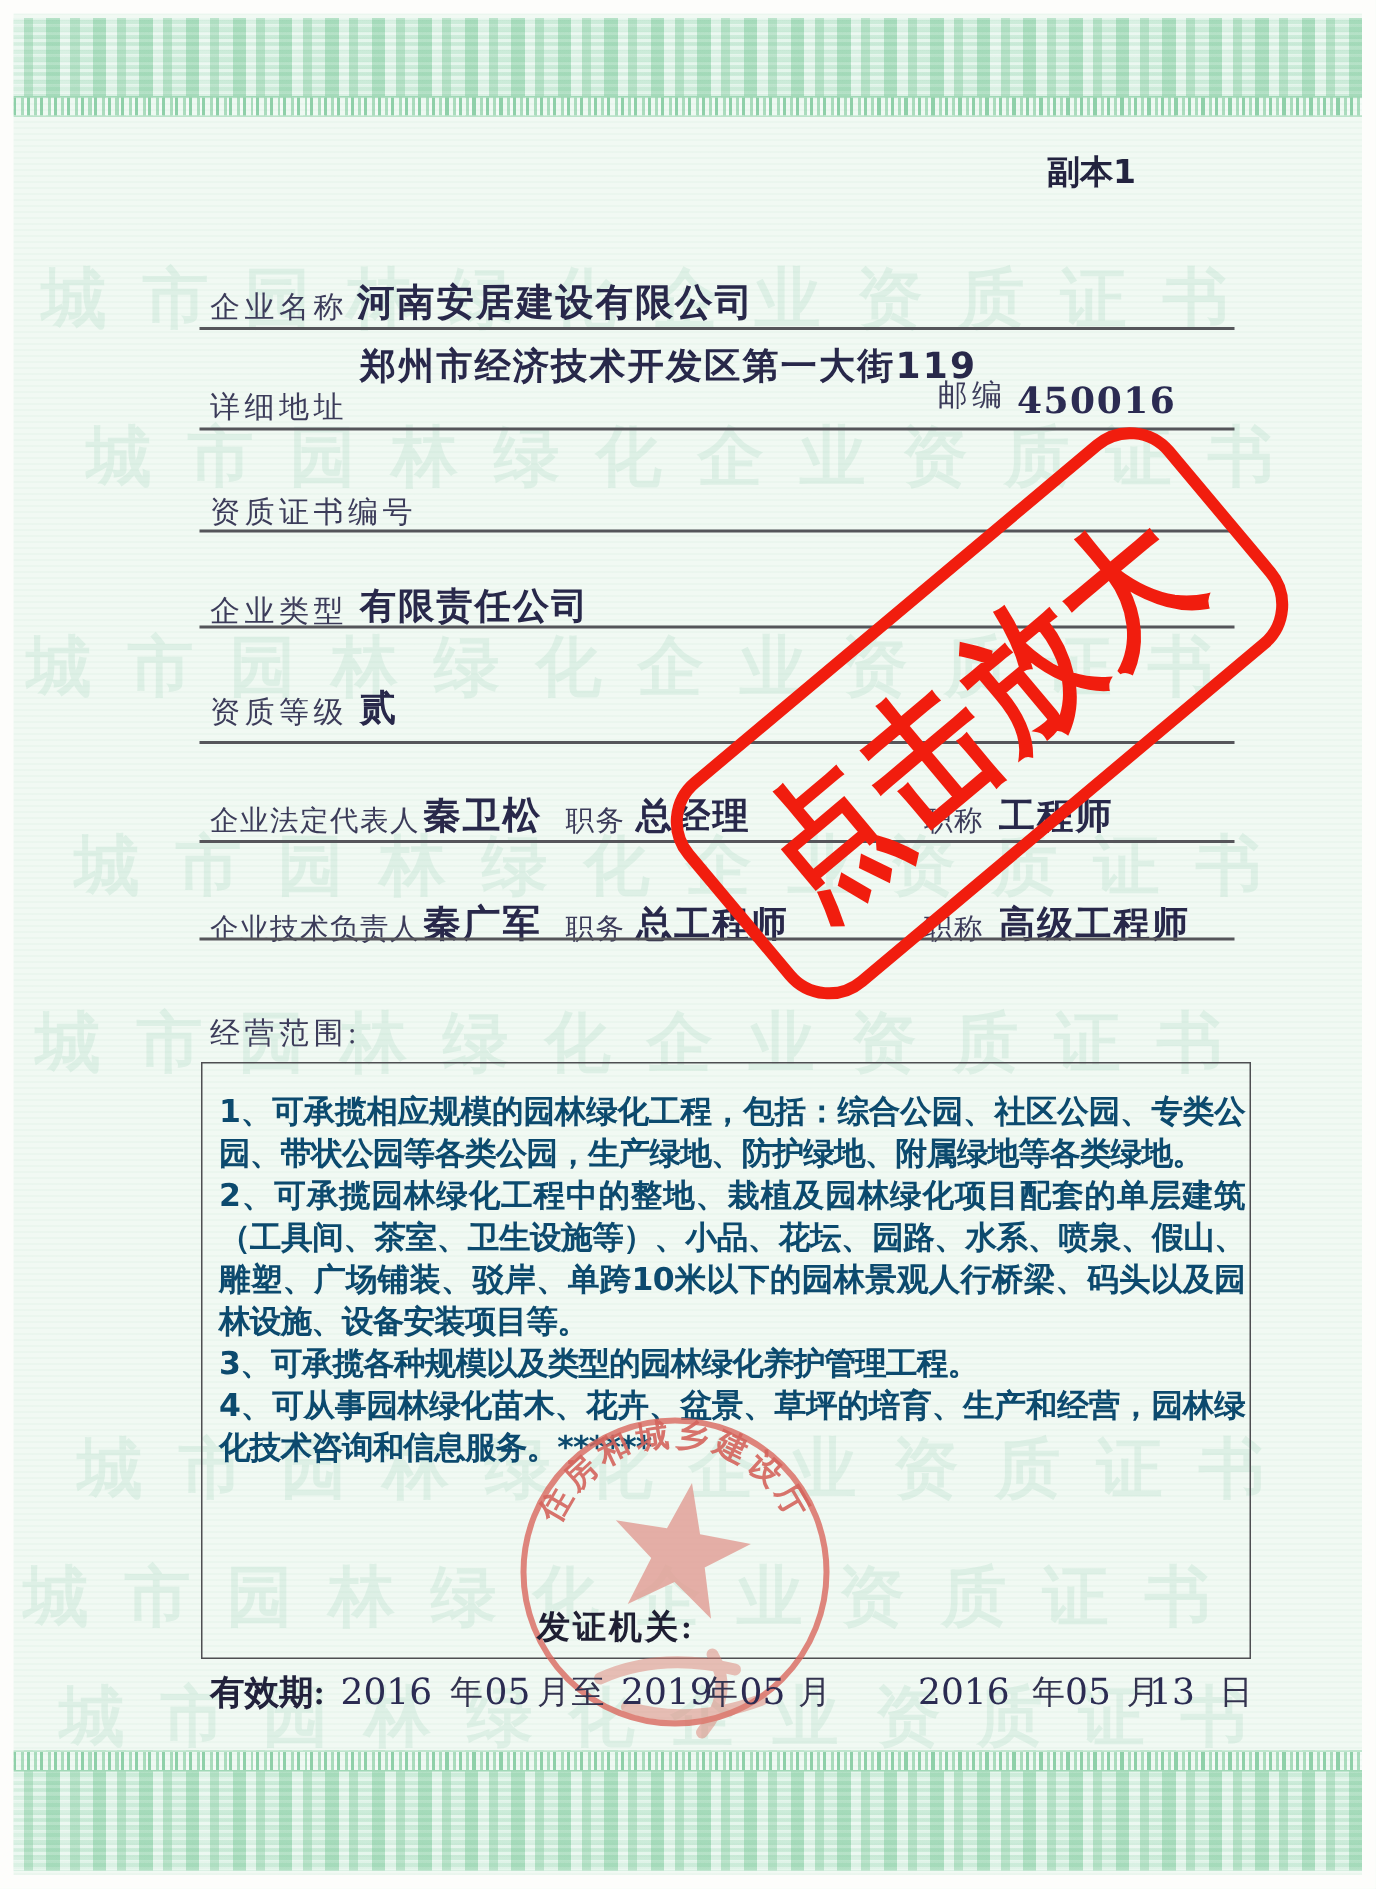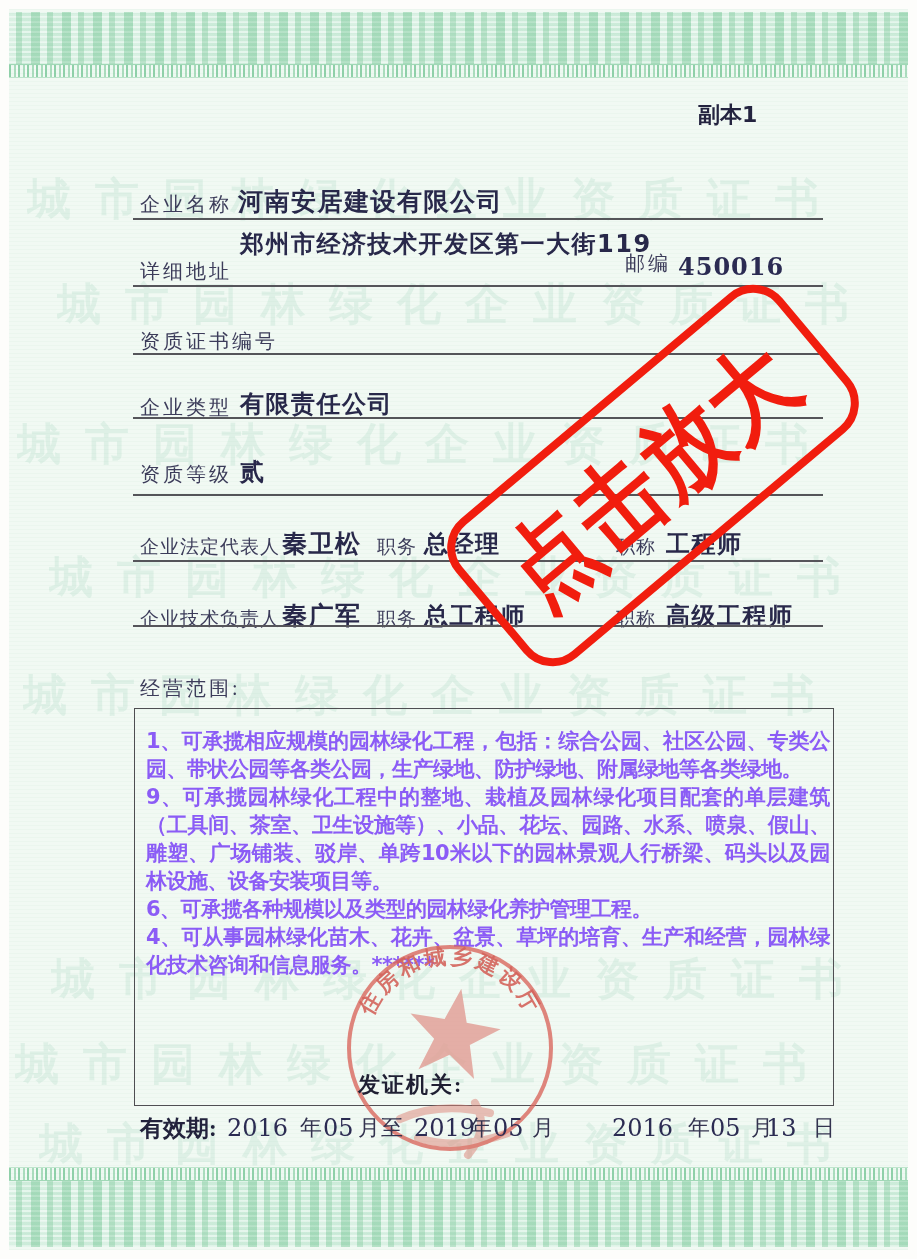--- a/index.html
+++ b/index.html
@@ -33,21 +33,21 @@
   .copy{font-weight:700;font-size:22px;color:#23233f;font-family:"DejaVu Sans",sans-serif;}
   .lbl{font-family:"Liberation Serif",serif;font-size:20px;color:#3c3c5a;letter-spacing:3px;white-space:nowrap;}
   .lbl-sm{font-family:"Liberation Serif",serif;font-size:19px;color:#3c3c5a;letter-spacing:1px;white-space:nowrap;}
   .val{font-family:"DejaVu Sans",sans-serif;font-weight:700;font-size:24px;color:#28284a;letter-spacing:1.5px;white-space:nowrap;}
   .val-lg{font-size:25px;}
   .num{font-family:"DejaVu Serif",serif;font-weight:700;font-size:24px;color:#2b2b52;letter-spacing:1px;white-space:nowrap;}
   .hr{position:absolute;left:133px;width:690px;height:1.5px;background:#55555a;}
 
   .scope-box{position:absolute;left:134px;top:708px;width:698px;height:396px;border:1.5px solid #4e4e52;background:transparent;}
   .scope-text{position:absolute;left:146px;top:727px;width:684px;font-family:"DejaVu Sans",sans-serif;
-      font-weight:700;font-size:21px;line-height:28px;color:#8b5cf6;letter-spacing:-.5px;text-align:justify;}
+      font-weight:700;font-size:21px;line-height:28px;color:#0c4a6e;letter-spacing:-.5px;text-align:justify;}
   .issuer{font-family:"Liberation Serif",serif;font-weight:700;font-size:22px;letter-spacing:2px;color:#1f1f33;}
 
   .vlabel{font-family:"Liberation Serif",serif;font-weight:700;font-size:23px;color:#22223c;white-space:nowrap;}
   .vchar{font-family:"Liberation Serif",serif;font-size:22px;color:#33334f;white-space:nowrap;}
   .vnum{font-family:"DejaVu Serif",serif;font-size:24px;color:#2b2b52;white-space:nowrap;}
 
   
   .zoom-stamp{position:absolute;left:440px;top:385px;width:410px;height:165px;
       border:8px solid #f11d0e;border-radius:38px;transform:rotate(-40deg);
       display:flex;align-items:center;justify-content:center;z-index:6;cursor:pointer;background:transparent;}
@@ -113,22 +113,22 @@
   <div class="abs lbl-sm z2" style="left:377px;top:606px;">职务</div>
   <div class="abs val z2" style="left:424px;top:600px;">总工程师</div>
   <div class="abs lbl-sm z2" style="left:616px;top:606px;">职称</div>
   <div class="abs val z2" style="left:666px;top:600px;">高级工程师</div>
   <div class="hr z2" style="top:625px;"></div>
 
   <div class="abs lbl z2" style="left:140px;top:675px;">经营范围:</div>
   <div class="scope-box z2"></div>
   <div class="scope-text z2">
     <div>1、可承揽相应规模的园林绿化工程，包括：综合公园、社区公园、专类公园、带状公园等各类公园，生产绿地、防护绿地、附属绿地等各类绿地。</div>
-    <div>9、可承揽园林绿化工程中的整地、栽植及园林绿化项目配套的单层建筑（工具间、茶室、卫生设施等）、小品、花坛、园路、水系、喷泉、假山、雕塑、广场铺装、驳岸、单跨10米以下的园林景观人行桥梁、码头以及园林设施、设备安装项目等。</div>
-    <div>6、可承揽各种规模以及类型的园林绿化养护管理工程。</div>
+    <div>2、可承揽园林绿化工程中的整地、栽植及园林绿化项目配套的单层建筑（工具间、茶室、卫生设施等）、小品、花坛、园路、水系、喷泉、假山、雕塑、广场铺装、驳岸、单跨10米以下的园林景观人行桥梁、码头以及园林设施、设备安装项目等。</div>
+    <div>3、可承揽各种规模以及类型的园林绿化养护管理工程。</div>
     <div>4、可从事园林绿化苗木、花卉、盆景、草坪的培育、生产和经营，园林绿化技术咨询和信息服务。******</div>
   </div>
 
   <div class="abs issuer z3" style="left:358px;top:1070px;">发证机关:</div>
 
   <svg class="seal" width="220" height="235" viewBox="0 0 220 235">
     <circle cx="110" cy="115" r="101" fill="none" stroke="#d9685e" stroke-width="4" opacity="0.8"></circle>
     <defs>
         <path id="sealArc" d="M 29 137 A 84 84 0 1 1 191 137" fill="none"></path>
       </defs>

